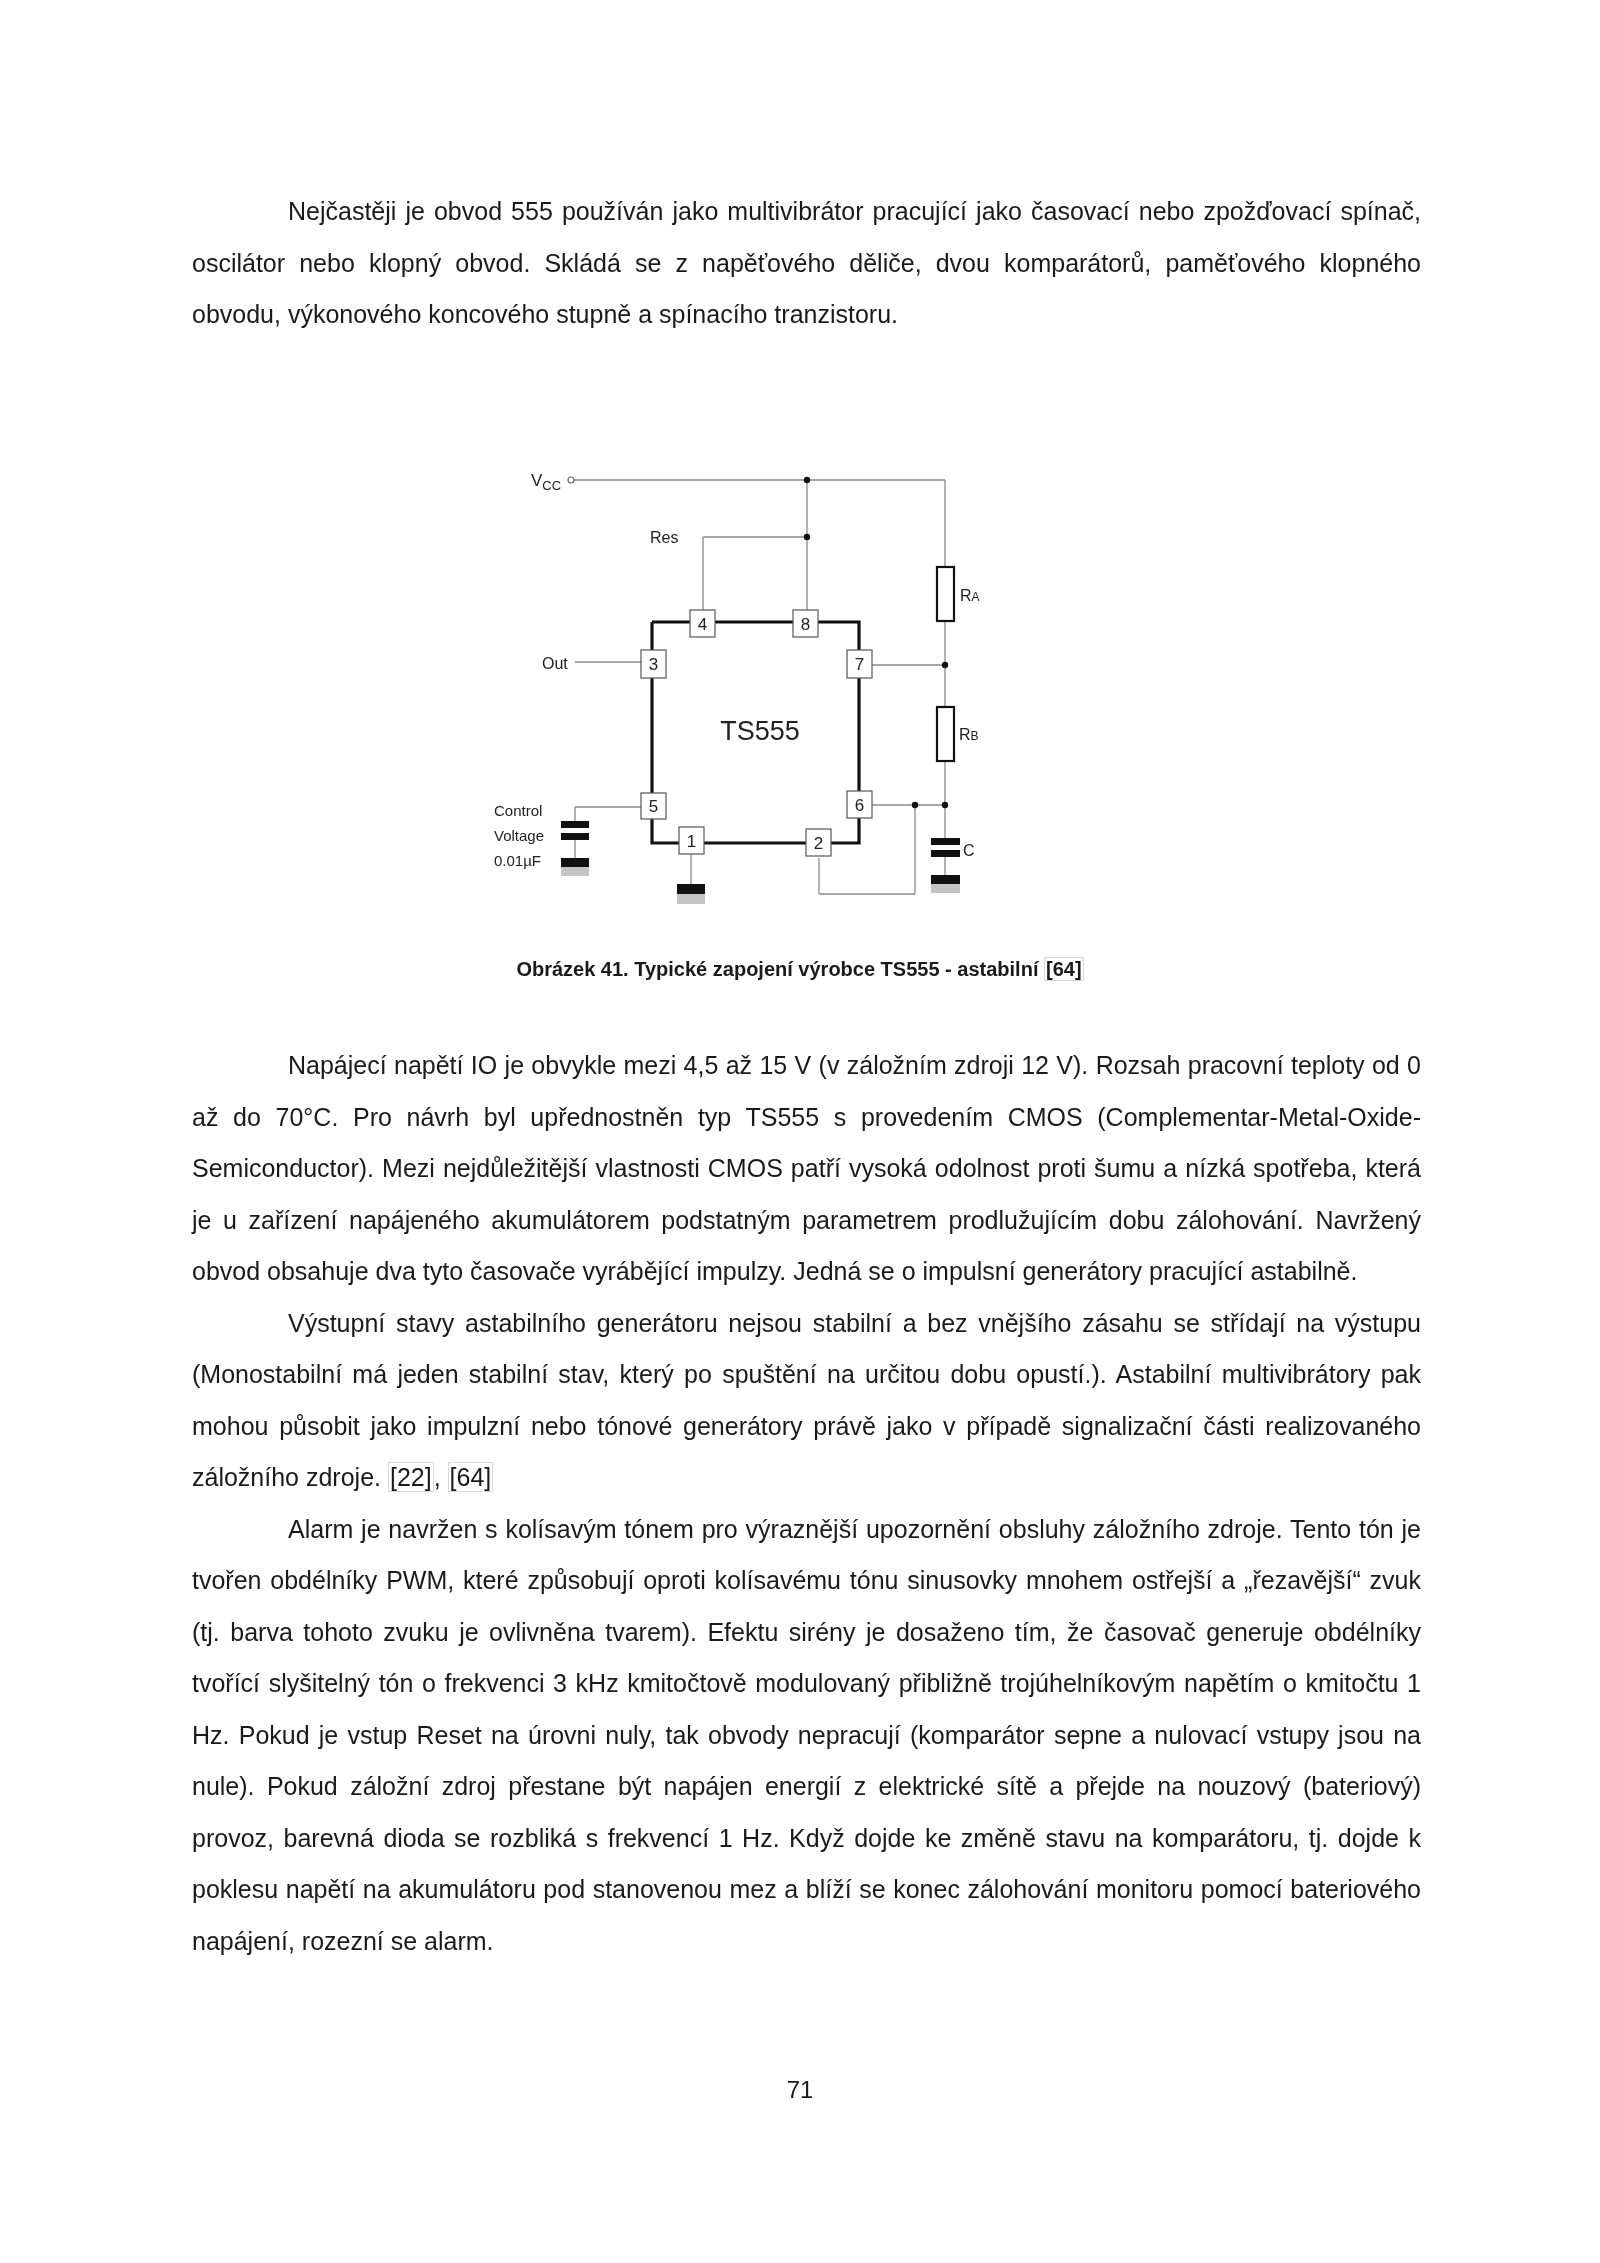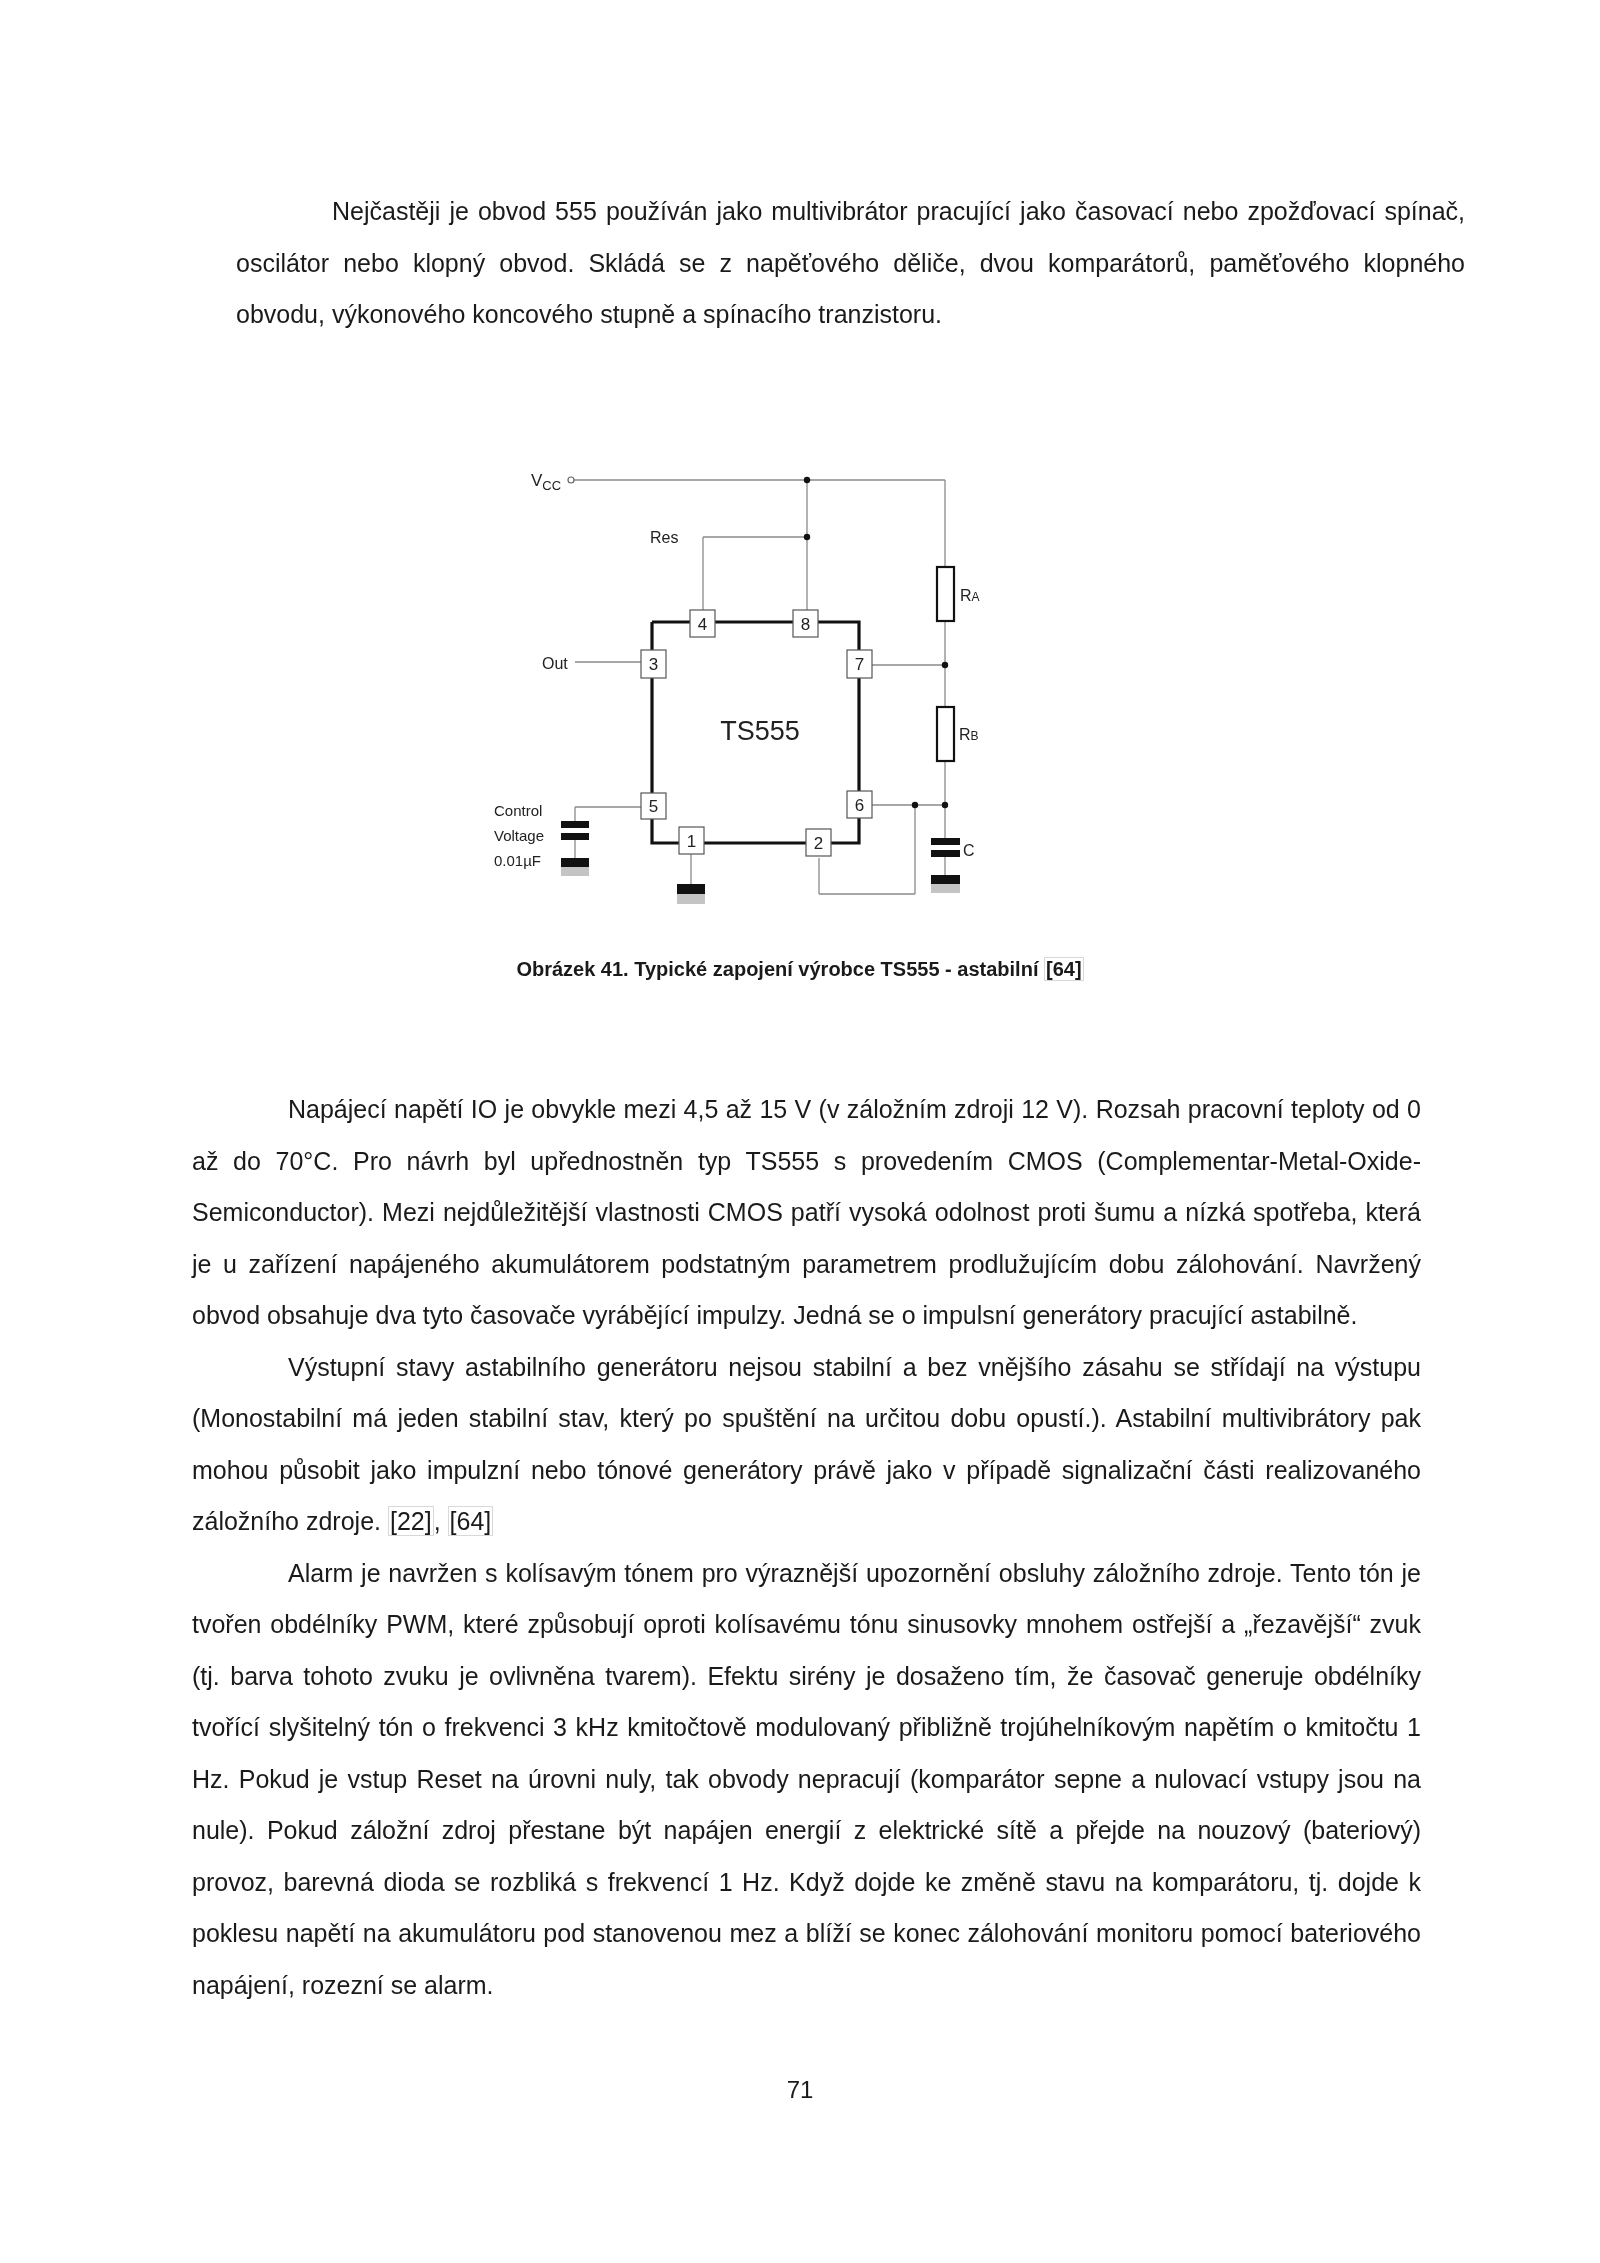--- a/index.html
+++ b/index.html
@@ -6,22 +6,22 @@
   body { width: 1600px; height: 2263px; position: relative; overflow: hidden; }
   .page { position: absolute; left: 0; top: 0; width: 1600px; height: 2263px; background: #fff; }
   .text-block {
     position: absolute; left: 192px; width: 1229px;
     font-family: "Liberation Sans", sans-serif;
     font-size: 25px; line-height: 51.5px; color: #1a1a1a;
     text-align: justify;
   }
   .text-block p { margin: 0; text-indent: 96px; }
   .ref { border: 1px solid #d8d8d8; padding: 0 1px; }
-  #block1 { top: 186px; margin-left: 44px; }
-  #block2 { top: 1084px; }
+  #block1 { top: 186px; }
+  #block2 { top: 1040px; }
   .figure { position: absolute; left: 480px; top: 450px; width: 560px; height: 480px; }
   .caption {
     position: absolute; left: 0; width: 1600px; top: 947px;
     text-align: center; font-family: "Liberation Sans", sans-serif;
     font-size: 20px; font-weight: bold; color: #1a1a1a; margin-top: 11px;
   }
   .caption .ref { font-weight: bold; }
   .pagenum {
     position: absolute; left: 0; width: 1600px; top: 2076px;
     text-align: center; font-family: "Liberation Sans", sans-serif;

